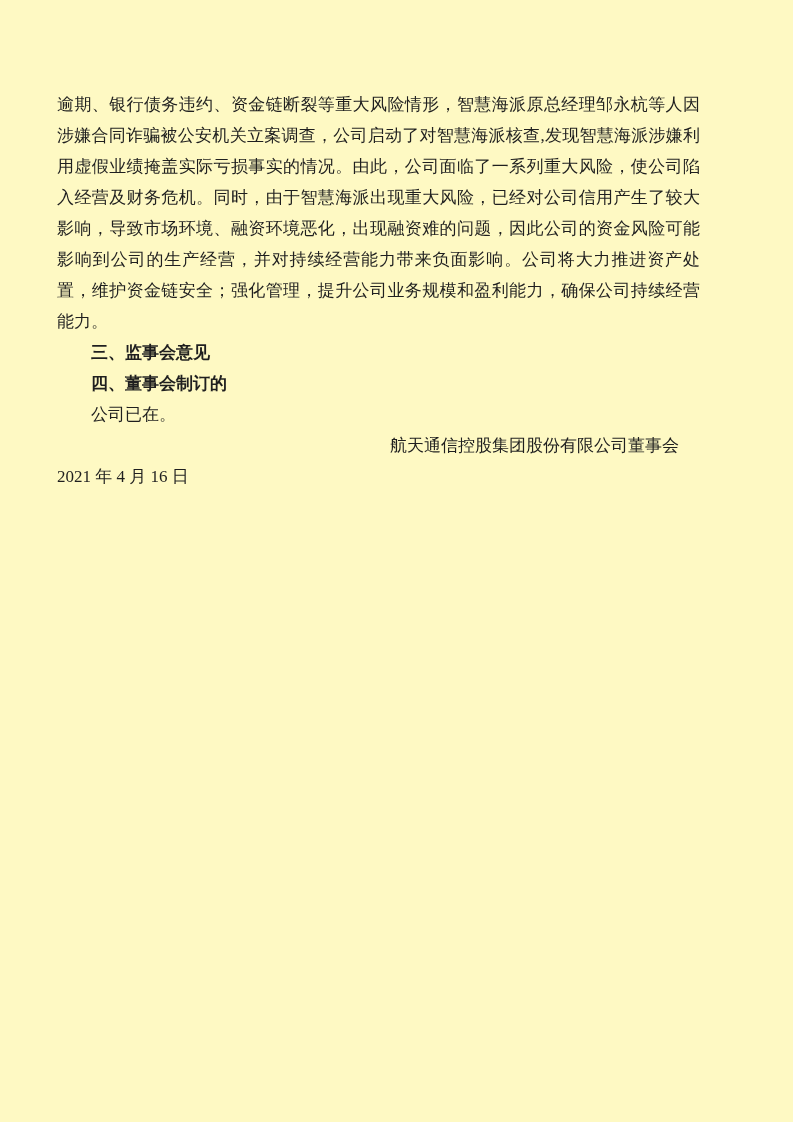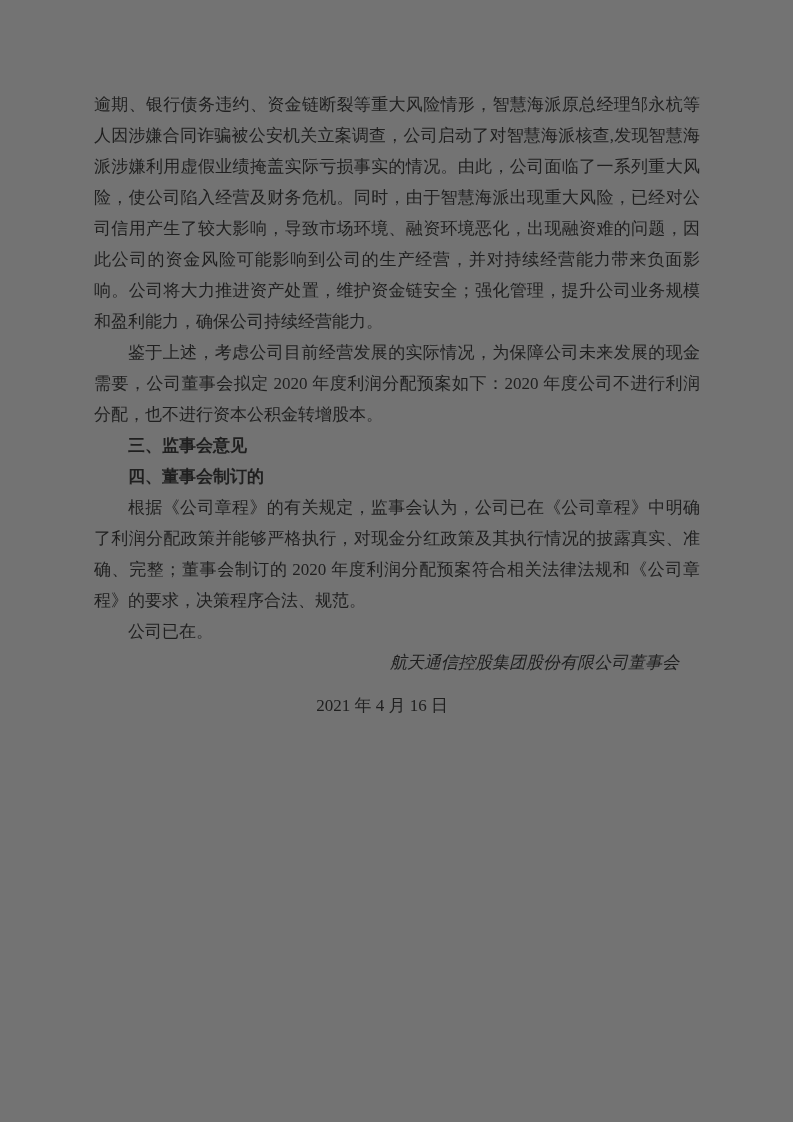--- a/index.html
+++ b/index.html
@@ -6,22 +6,22 @@
     margin: 0;
     padding: 0;
     background: #ffffff;
   }
   .page {
     position: relative;
     box-sizing: border-box;
     width: 793px;
     height: 1122px;
     margin: 0 auto;
-    background: #737373;
-    padding: 89px 93px 0 94px;
+    background: #fef9c3;
+    padding: 89px 93px 0 57px;
     font-family: "Liberation Serif", "DejaVu Serif", serif;
     font-size: 17px;
     line-height: 31px;
     color: #1f1f1f;
     overflow: hidden;
   }
   .para {
     margin: 0;
     text-align: justify;
     text-indent: 2em;
@@ -34,46 +34,43 @@
     margin: 0;
     text-indent: 2em;
     font-weight: bold;
     text-align: left;
   }
   .signature-line {
     margin: 0;
     text-indent: 0;
     text-align: right;
     padding-right: 21px;
-    font-style: italic;
   }
   .date-line {
-    margin: 12px;
+    margin: 0;
     text-indent: 0;
-    text-align: center;
+    text-align: left;
     padding-right: 30px;
   }
 </style>
 </head>
 <body>
 
 <div class="page">
 
   <p class="para no-indent">逾期、银行债务违约、资金链断裂等重大风险情形，智慧海派原总经理邹永杭等人因涉嫌合同诈骗被公安机关立案调查，公司启动了对智慧海派核查,发现智慧海派涉嫌利用虚假业绩掩盖实际亏损事实的情况。由此，公司面临了一系列重大风险，使公司陷入经营及财务危机。同时，由于智慧海派出现重大风险，已经对公司信用产生了较大影响，导致市场环境、融资环境恶化，出现融资难的问题，因此公司的资金风险可能影响到公司的生产经营，并对持续经营能力带来负面影响。公司将大力推进资产处置，维护资金链安全；强化管理，提升公司业务规模和盈利能力，确保公司持续经营能力。</p>
 
-  <p class="para">鉴于上述，考虑公司目前经营发展的实际情况，为保障公司未来发展的现金需要，公司董事会拟定 2020 年度利润分配预案如下：2020 年度公司不进行利润分配，也不进行资本公积金转增股本。</p>
 
   <p class="heading">三、监事会意见</p>
 
 
   <p class="heading">四、董事会制订的</p>
 
 
 
-  <p class="para">根据《公司章程》的有关规定，监事会认为，公司已在《公司章程》中明确了利润分配政策并能够严格执行，对现金分红政策及其执行情况的披露真实、准确、完整；董事会制订的 2020 年度利润分配预案符合相关法律法规和《公司章程》的要求，决策程序合法、规范。</p>
 
   <p class="para">公司已在。</p>
 
   <p class="signature-line">航天通信控股集团股份有限公司董事会</p>
 
   <p class="date-line">2021 年 4 月 16 日</p>
 
 </div>
 
 </body></html>

